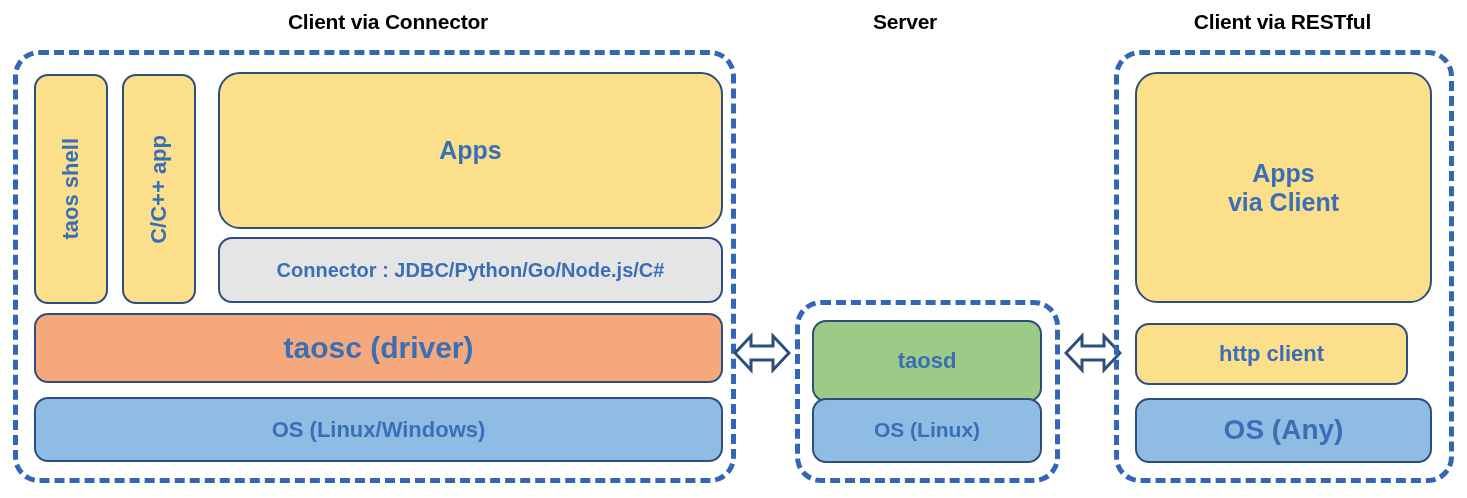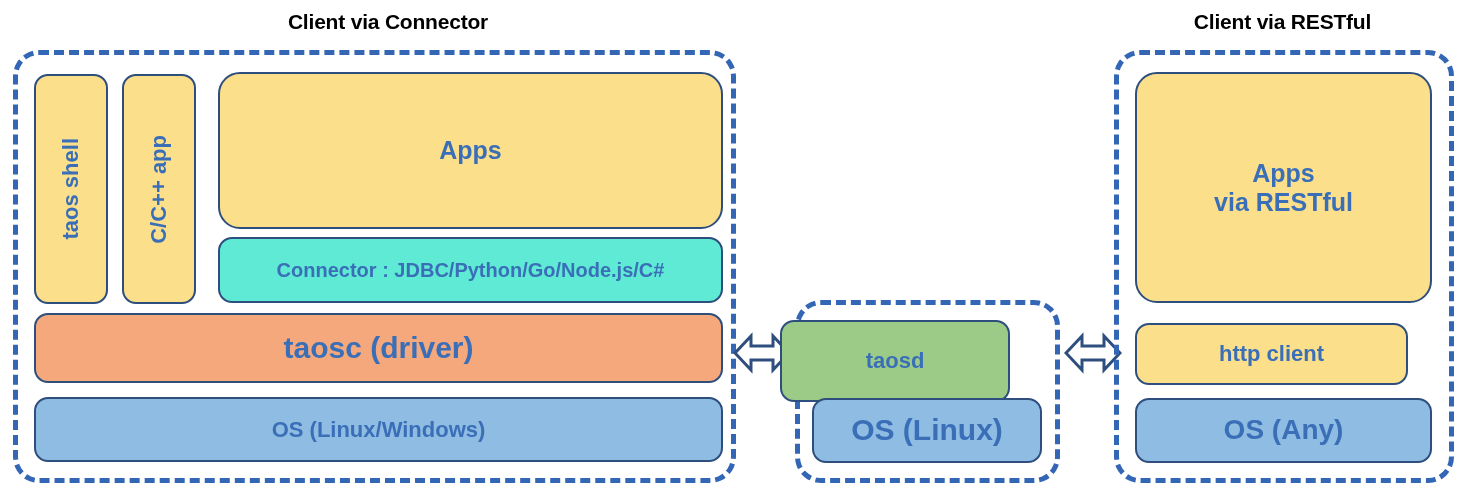--- a/index.html
+++ b/index.html
@@ -49,40 +49,41 @@
     display: flex;
     align-items: center;
     justify-content: center;
     text-align: center;
     line-height: 1.15;
   }
   .box.yellow { background: #FBDF8B; }
   .box.orange { background: #F4A87C; }
   .box.blue   { background: #8FBCE3; }
   .box.green  { background: #9BCB86; }
-  .box.gray   { background: #5eead4; }
+  .box.gray   { background: #e5e5e5; }
 
   .vert-text {
     writing-mode: vertical-rl;
     transform: rotate(180deg);
     white-space: nowrap;
   }
 
   
   .arrow {
     position: absolute;
   }
 </style>
 </head>
 <body>
 
 <div id="canvas">
 
   <div class="section-title" style="left:248px; top:10px; width:280px;">Client via Connector</div>
 
+  <div class="section-title" style="left:830px; top:10px; width:150px;">Server</div>
 
   <div class="section-title" style="left:1150px; top:10px; width:265px;text-align:center;">Client via RESTful</div>
 
   <div class="dashed-group" style="left:13px; top:50px; width:723px; height:433px;"></div>
 
   <div class="box yellow" style="left:34px; top:74px; width:74px; height:230px; font-size:22px;">
     <span class="vert-text">taos shell</span>
   </div>
 
   <div class="box yellow" style="left:122px; top:74px; width:74px; height:230px; font-size:22px;">
@@ -106,39 +107,39 @@
   </div>
 
   <div class="arrow" style="left:733px; top:325px; width:58px; height:56px;">
     <svg width="58" height="56" viewBox="0 0 58 56">
       <polygon points="2,28 18,11 18,21 40,21 40,11 56,28 40,45 40,35 18,35 18,45" fill="#ffffff" stroke="#2E4E7E" stroke-width="3" stroke-linejoin="miter"></polygon>
     </svg>
   </div>
 
   <div class="dashed-group" style="left:795px; top:300px; width:265px; height:183px;"></div>
 
-  <div class="box green" style="left:780px; top:320px; width:230px; height:82px; font-size:22px;">
+  <div class="box green" style="left:812px; top:320px; width:230px; height:82px; font-size:22px;">
     <span>taosd</span>
   </div>
 
-  <div class="box blue" style="left:812px; top:398px; width:230px; height:65px; font-size:30px;">
+  <div class="box blue" style="left:812px; top:398px; width:230px; height:65px; font-size:21px;">
     <span>OS (Linux)</span>
   </div>
 
   <div class="arrow" style="left:1064px; top:325px; width:58px; height:56px;">
     <svg width="58" height="56" viewBox="0 0 58 56">
       <polygon points="2,28 18,11 18,21 40,21 40,11 56,28 40,45 40,35 18,35 18,45" fill="#ffffff" stroke="#2E4E7E" stroke-width="3" stroke-linejoin="miter"></polygon>
     </svg>
   </div>
 
   <div class="dashed-group" style="left:1114px; top:50px; width:340px; height:433px;"></div>
 
   <div class="box yellow" style="left:1135px; top:72px; width:297px; height:231px; font-size:25px; border-radius:22px; flex-direction:column;">
     <span>Apps</span>
-    <span>via RESTful</span>
+    <span>via Client</span>
   </div>
 
   <div class="box yellow" style="left:1135px; top:323px; width:273px; height:62px; font-size:22px;">
     <span>http client</span>
   </div>
 
   <div class="box blue" style="left:1135px; top:398px; width:297px; height:65px; font-size:28px;">
     <span>OS (Any)</span>
   </div>
 

